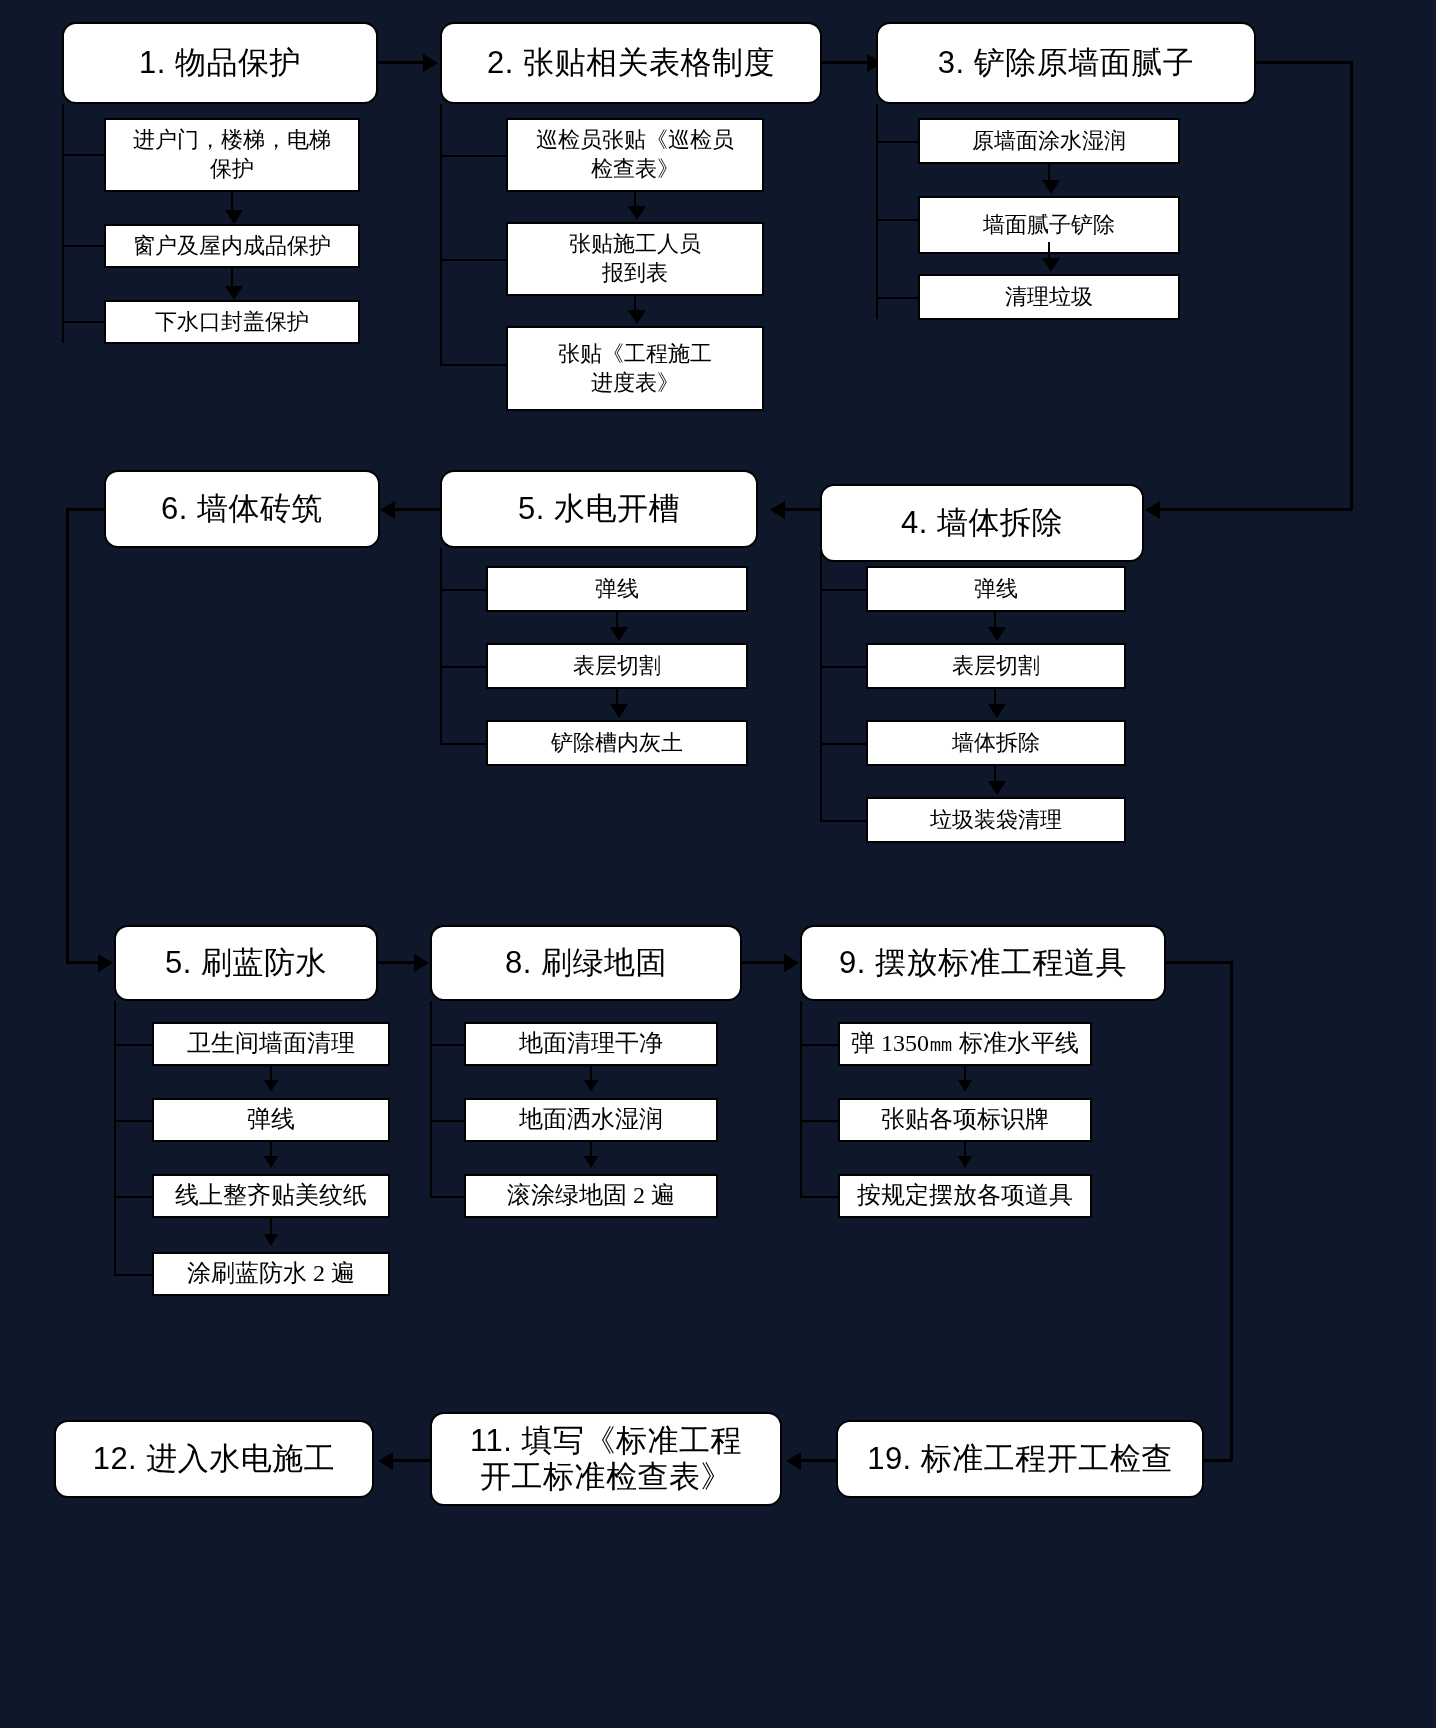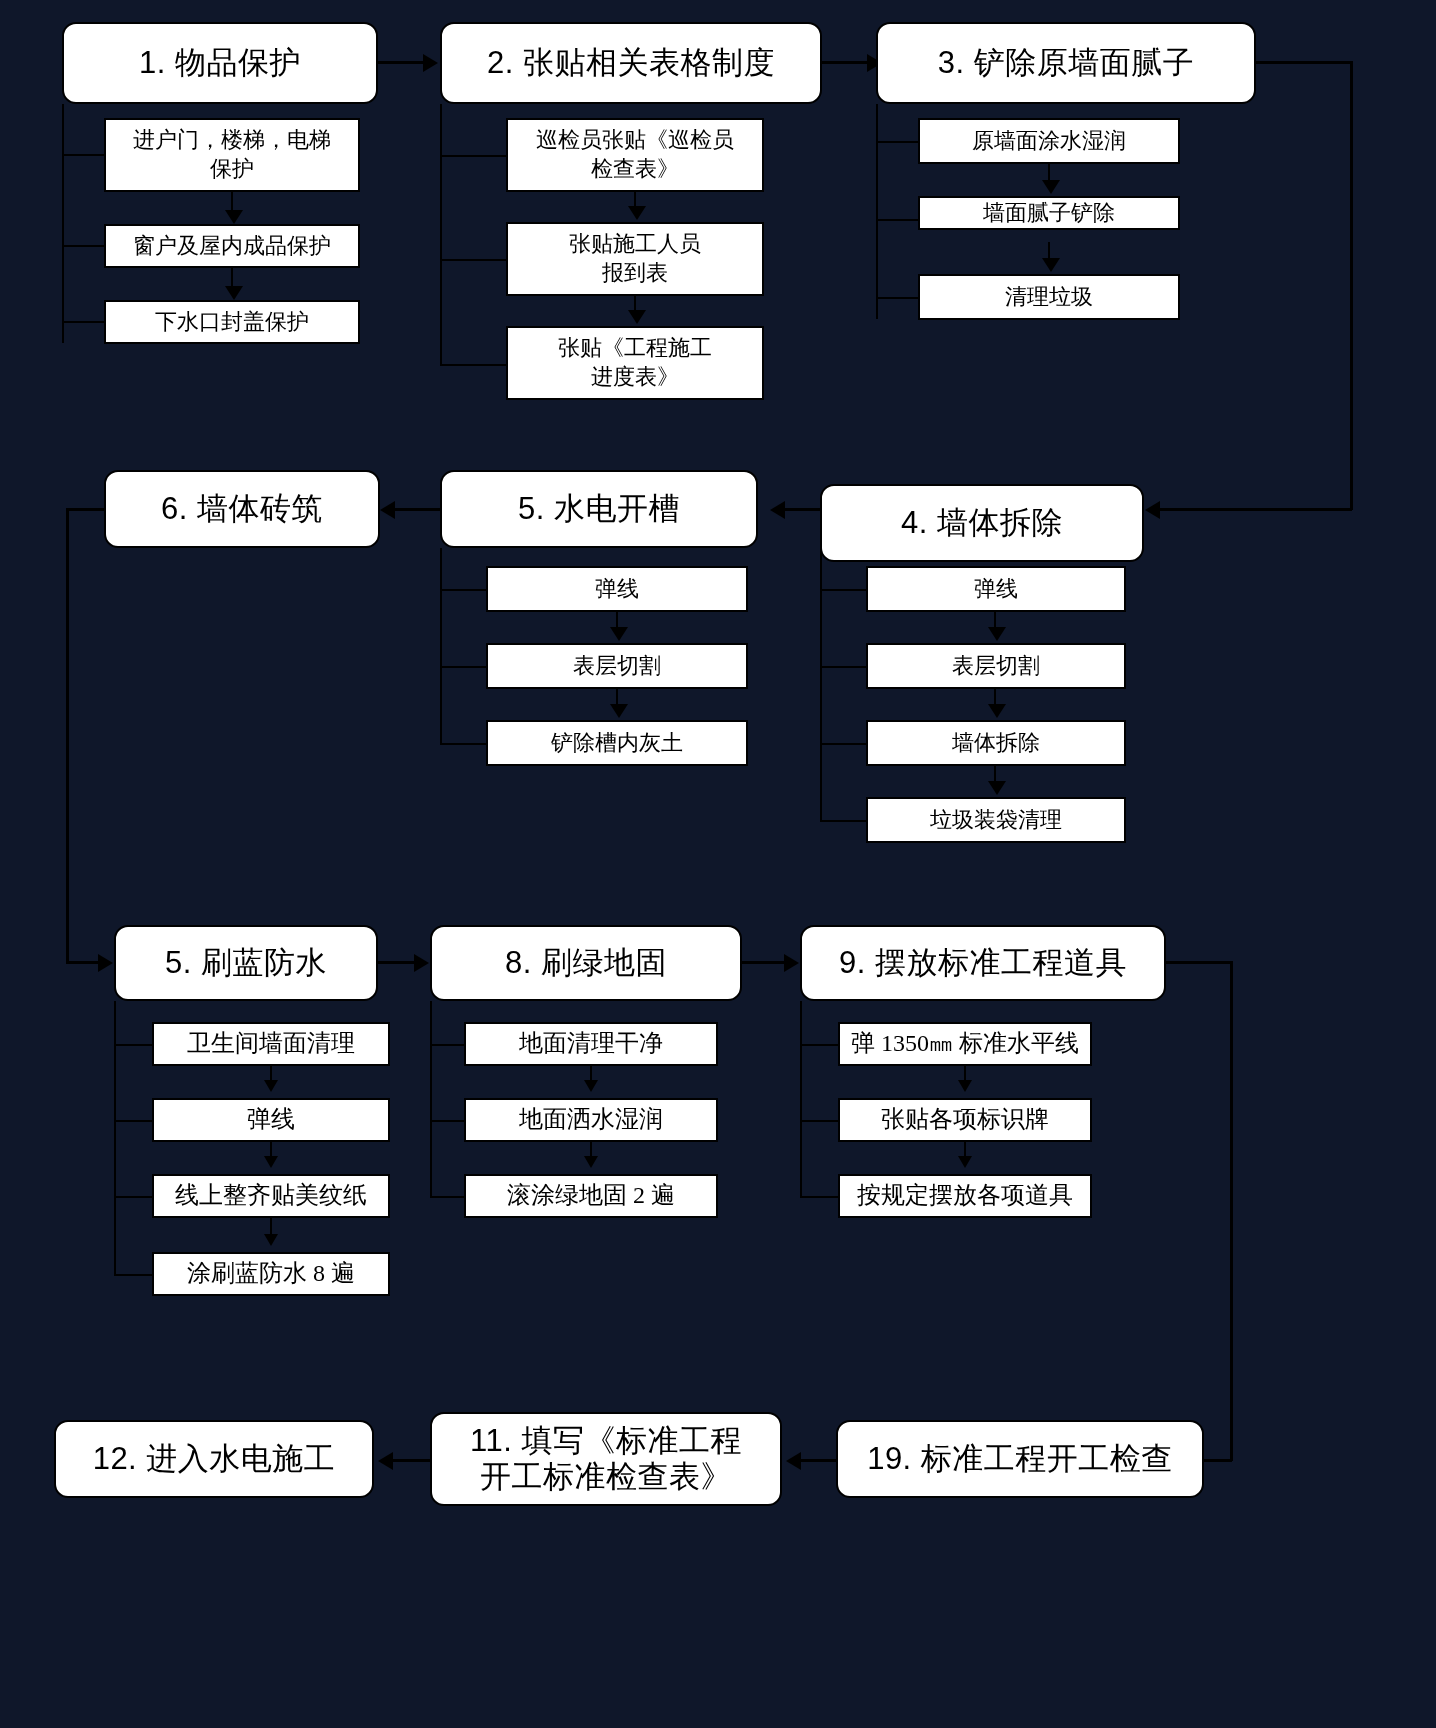--- a/index.html
+++ b/index.html
@@ -87,37 +87,37 @@
   <div class="ar ar-d" style="left:225px; top:286px;"></div>
 
   <div class="ln hl3" style="left:378px; top:61px; width:47px;"></div>
   <div class="ar ar-r" style="left:423px; top:54px;"></div>
 
   <div class="stage" style="left:440px; top:22px; width:382px; height:82px;">2. 张贴相关表格制度</div>
   <div class="sub" style="left:506px; top:118px; width:258px; height:74px;">巡检员张贴《巡检员
 检查表》</div>
   <div class="sub" style="left:506px; top:222px; width:258px; height:74px;">张贴施工人员
 报到表</div>
-  <div class="sub" style="left:506px; top:326px; width:258px; height:74px;">张贴《工程施工
+  <div class="sub" style="left:506px; top:326px; width:258px; height:85px;">张贴《工程施工
 进度表》</div>
   <div class="ln vl" style="left:440px; top:104px; height:262px;"></div>
   <div class="ln hl" style="left:440px; top:155px; width:66px;"></div>
   <div class="ln hl" style="left:440px; top:259px; width:66px;"></div>
   <div class="ln hl" style="left:440px; top:364px; width:66px;"></div>
   <div class="ln vl" style="left:634px; top:192px; height:16px;"></div>
   <div class="ar ar-d" style="left:628px; top:206px;"></div>
   <div class="ln vl" style="left:634px; top:296px; height:16px;"></div>
   <div class="ar ar-d" style="left:628px; top:310px;"></div>
 
   <div class="ln hl3" style="left:822px; top:61px; width:47px;"></div>
   <div class="ar ar-r" style="left:867px; top:54px;"></div>
 
   <div class="stage" style="left:876px; top:22px; width:380px; height:82px;">3. 铲除原墙面腻子</div>
   <div class="sub" style="left:918px; top:118px; width:262px; height:46px;">原墙面涂水湿润</div>
-  <div class="sub" style="left:918px; top:196px; width:262px; height:34px;">墙面腻子铲除</div>
+  <div class="sub" style="left:918px; top:196px; width:262px; height:58px;">墙面腻子铲除</div>
   <div class="sub" style="left:918px; top:274px; width:262px; height:46px;">清理垃圾</div>
   <div class="ln vl" style="left:876px; top:104px; height:215px;"></div>
   <div class="ln hl" style="left:876px; top:141px; width:42px;"></div>
   <div class="ln hl" style="left:876px; top:219px; width:42px;"></div>
   <div class="ln hl" style="left:876px; top:297px; width:42px;"></div>
   <div class="ln vl" style="left:1048px; top:164px; height:18px;"></div>
   <div class="ar ar-d" style="left:1042px; top:180px;"></div>
   <div class="ln vl" style="left:1048px; top:242px; height:18px;"></div>
   <div class="ar ar-d" style="left:1042px; top:258px;"></div>
 
@@ -166,21 +166,21 @@
 
   <div class="ln hl3" style="left:66px; top:508px; width:38px;"></div>
   <div class="ln vl3" style="left:66px; top:508px; height:455px;"></div>
   <div class="ln hl3" style="left:66px; top:961px; width:34px;"></div>
   <div class="ar ar-r" style="left:98px; top:954px;"></div>
 
   <div class="stage" style="left:114px; top:925px; width:264px; height:76px;">5. 刷蓝防水</div>
   <div class="sub small" style="left:152px; top:1022px; width:238px; height:44px;">卫生间墙面清理</div>
   <div class="sub small" style="left:152px; top:1098px; width:238px; height:44px;">弹线</div>
   <div class="sub small" style="left:152px; top:1174px; width:238px; height:44px;">线上整齐贴美纹纸</div>
-  <div class="sub small" style="left:152px; top:1252px; width:238px; height:44px;">涂刷蓝防水 8 遍</div>
+  <div class="sub small" style="left:152px; top:1252px; width:238px; height:44px;">涂刷蓝防水 2 遍</div>
   <div class="ln vl" style="left:114px; top:1001px; height:273px;"></div>
   <div class="ln hl" style="left:114px; top:1044px; width:38px;"></div>
   <div class="ln hl" style="left:114px; top:1120px; width:38px;"></div>
   <div class="ln hl" style="left:114px; top:1196px; width:38px;"></div>
   <div class="ln hl" style="left:114px; top:1274px; width:38px;"></div>
   <div class="ln vl" style="left:270px; top:1066px; height:16px;"></div>
   <div class="ar ar-d-sm" style="left:264px; top:1080px;"></div>
   <div class="ln vl" style="left:270px; top:1142px; height:16px;"></div>
   <div class="ar ar-d-sm" style="left:264px; top:1156px;"></div>
   <div class="ln vl" style="left:270px; top:1218px; height:18px;"></div>

